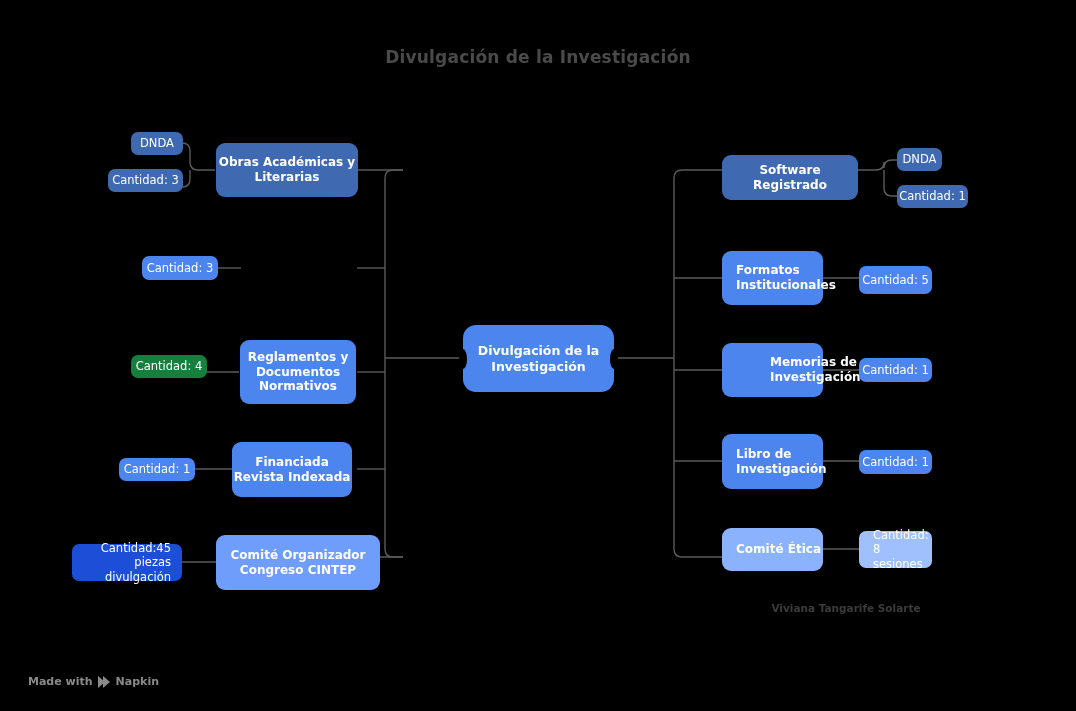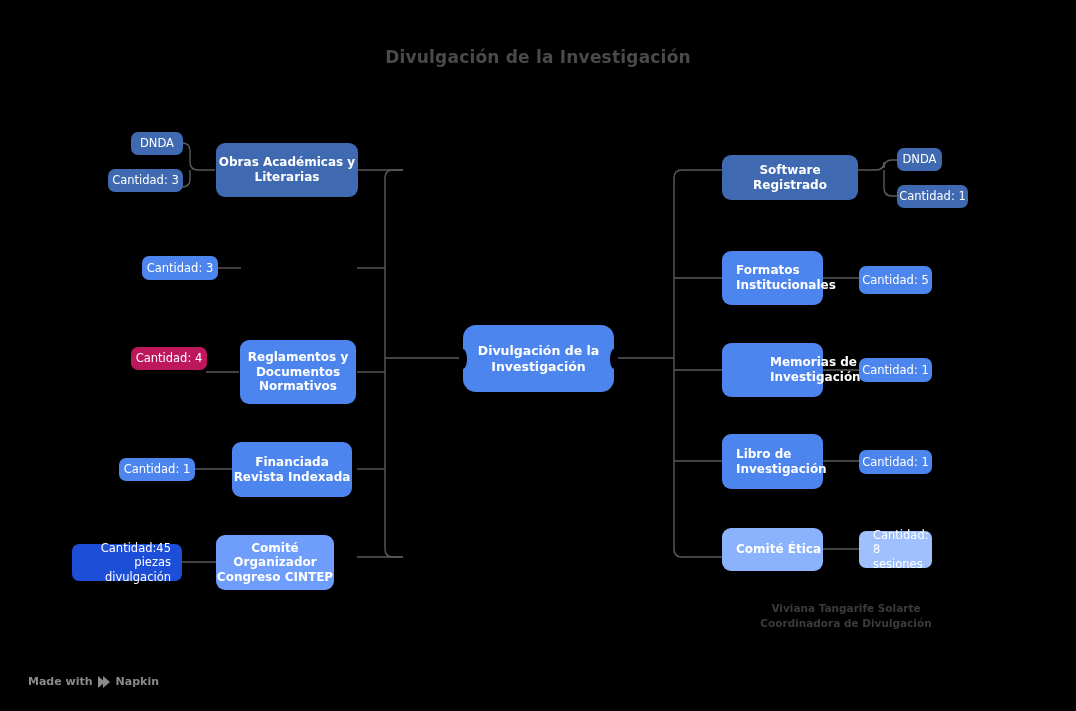--- a/index.html
+++ b/index.html
@@ -121,33 +121,33 @@
 
   <div class="leaf" style="left:142px;top:256px;width:76px;height:24px;background:#4d85ee;">
     <span style="white-space:pre-line;">Cantidad: 3</span>
   </div>
 
   <div class="node" style="left:240px;top:340px;width:116px;height:64px;background:#4d85ee;font-size:12px;">
     <span style="white-space:pre-line;">Reglamentos y
 Documentos
 Normativos</span>
   </div>
-  <div class="leaf" style="left:131px;top:347px;width:76px;height:23px;background:#be185d;">
+  <div class="leaf" style="left:131px;top:355px;width:76px;height:23px;background:#15803d;">
     <span style="white-space:pre-line;">Cantidad: 4</span>
   </div>
 
   <div class="node" style="left:232px;top:442px;width:120px;height:55px;background:#4d85ee;font-size:12px;">
     <span style="white-space:pre-line;">Financiada
 Revista Indexada</span>
   </div>
   <div class="leaf" style="left:119px;top:458px;width:76px;height:23px;background:#4d85ee;">
     <span style="white-space:pre-line;">Cantidad: 1</span>
   </div>
 
-  <div class="node" style="left:216px;top:535px;width:118px;height:55px;background:#6f9dfb;font-size:12px;">
+  <div class="node" style="left:216px;top:535px;width:164px;height:55px;background:#6f9dfb;font-size:12px;">
     <span style="white-space:pre-line;">Comité Organizador
 Congreso CINTEP</span>
   </div>
   <div class="leaf align-right" style="left:72px;top:544px;width:110px;height:37px;background:#1d4ed8;">
     <span style="white-space:pre-line;">Cantidad:45
 piezas divulgación</span>
   </div>
 
   <div class="node" style="left:722px;top:155px;width:136px;height:45px;background:#3f69b0;font-size:12px;">
     <span style="white-space:pre-line;">Software Registrado</span>
@@ -186,21 +186,20 @@
   <div class="node align-left" style="left:722px;top:528px;width:101px;height:43px;background:#8bb2fc;font-size:12px;">
     <span style="white-space:pre-line;">Comité Ética</span>
   </div>
   <div class="leaf align-left" style="left:859px;top:531px;width:73px;height:37px;background:#9fc0fd;">
     <span style="white-space:pre-line;">Cantidad:
 8 sesiones</span>
   </div>
 
   <div class="signature">
     <div>Viviana Tangarife Solarte</div>
-    <div>Coordinadora de Divulgación</div>
   </div>
 
   <div class="watermark">
     <span>Made with</span>
     <span class="wm-logo"></span>
     <span>Napkin</span>
   </div>
 
 </div>
 

